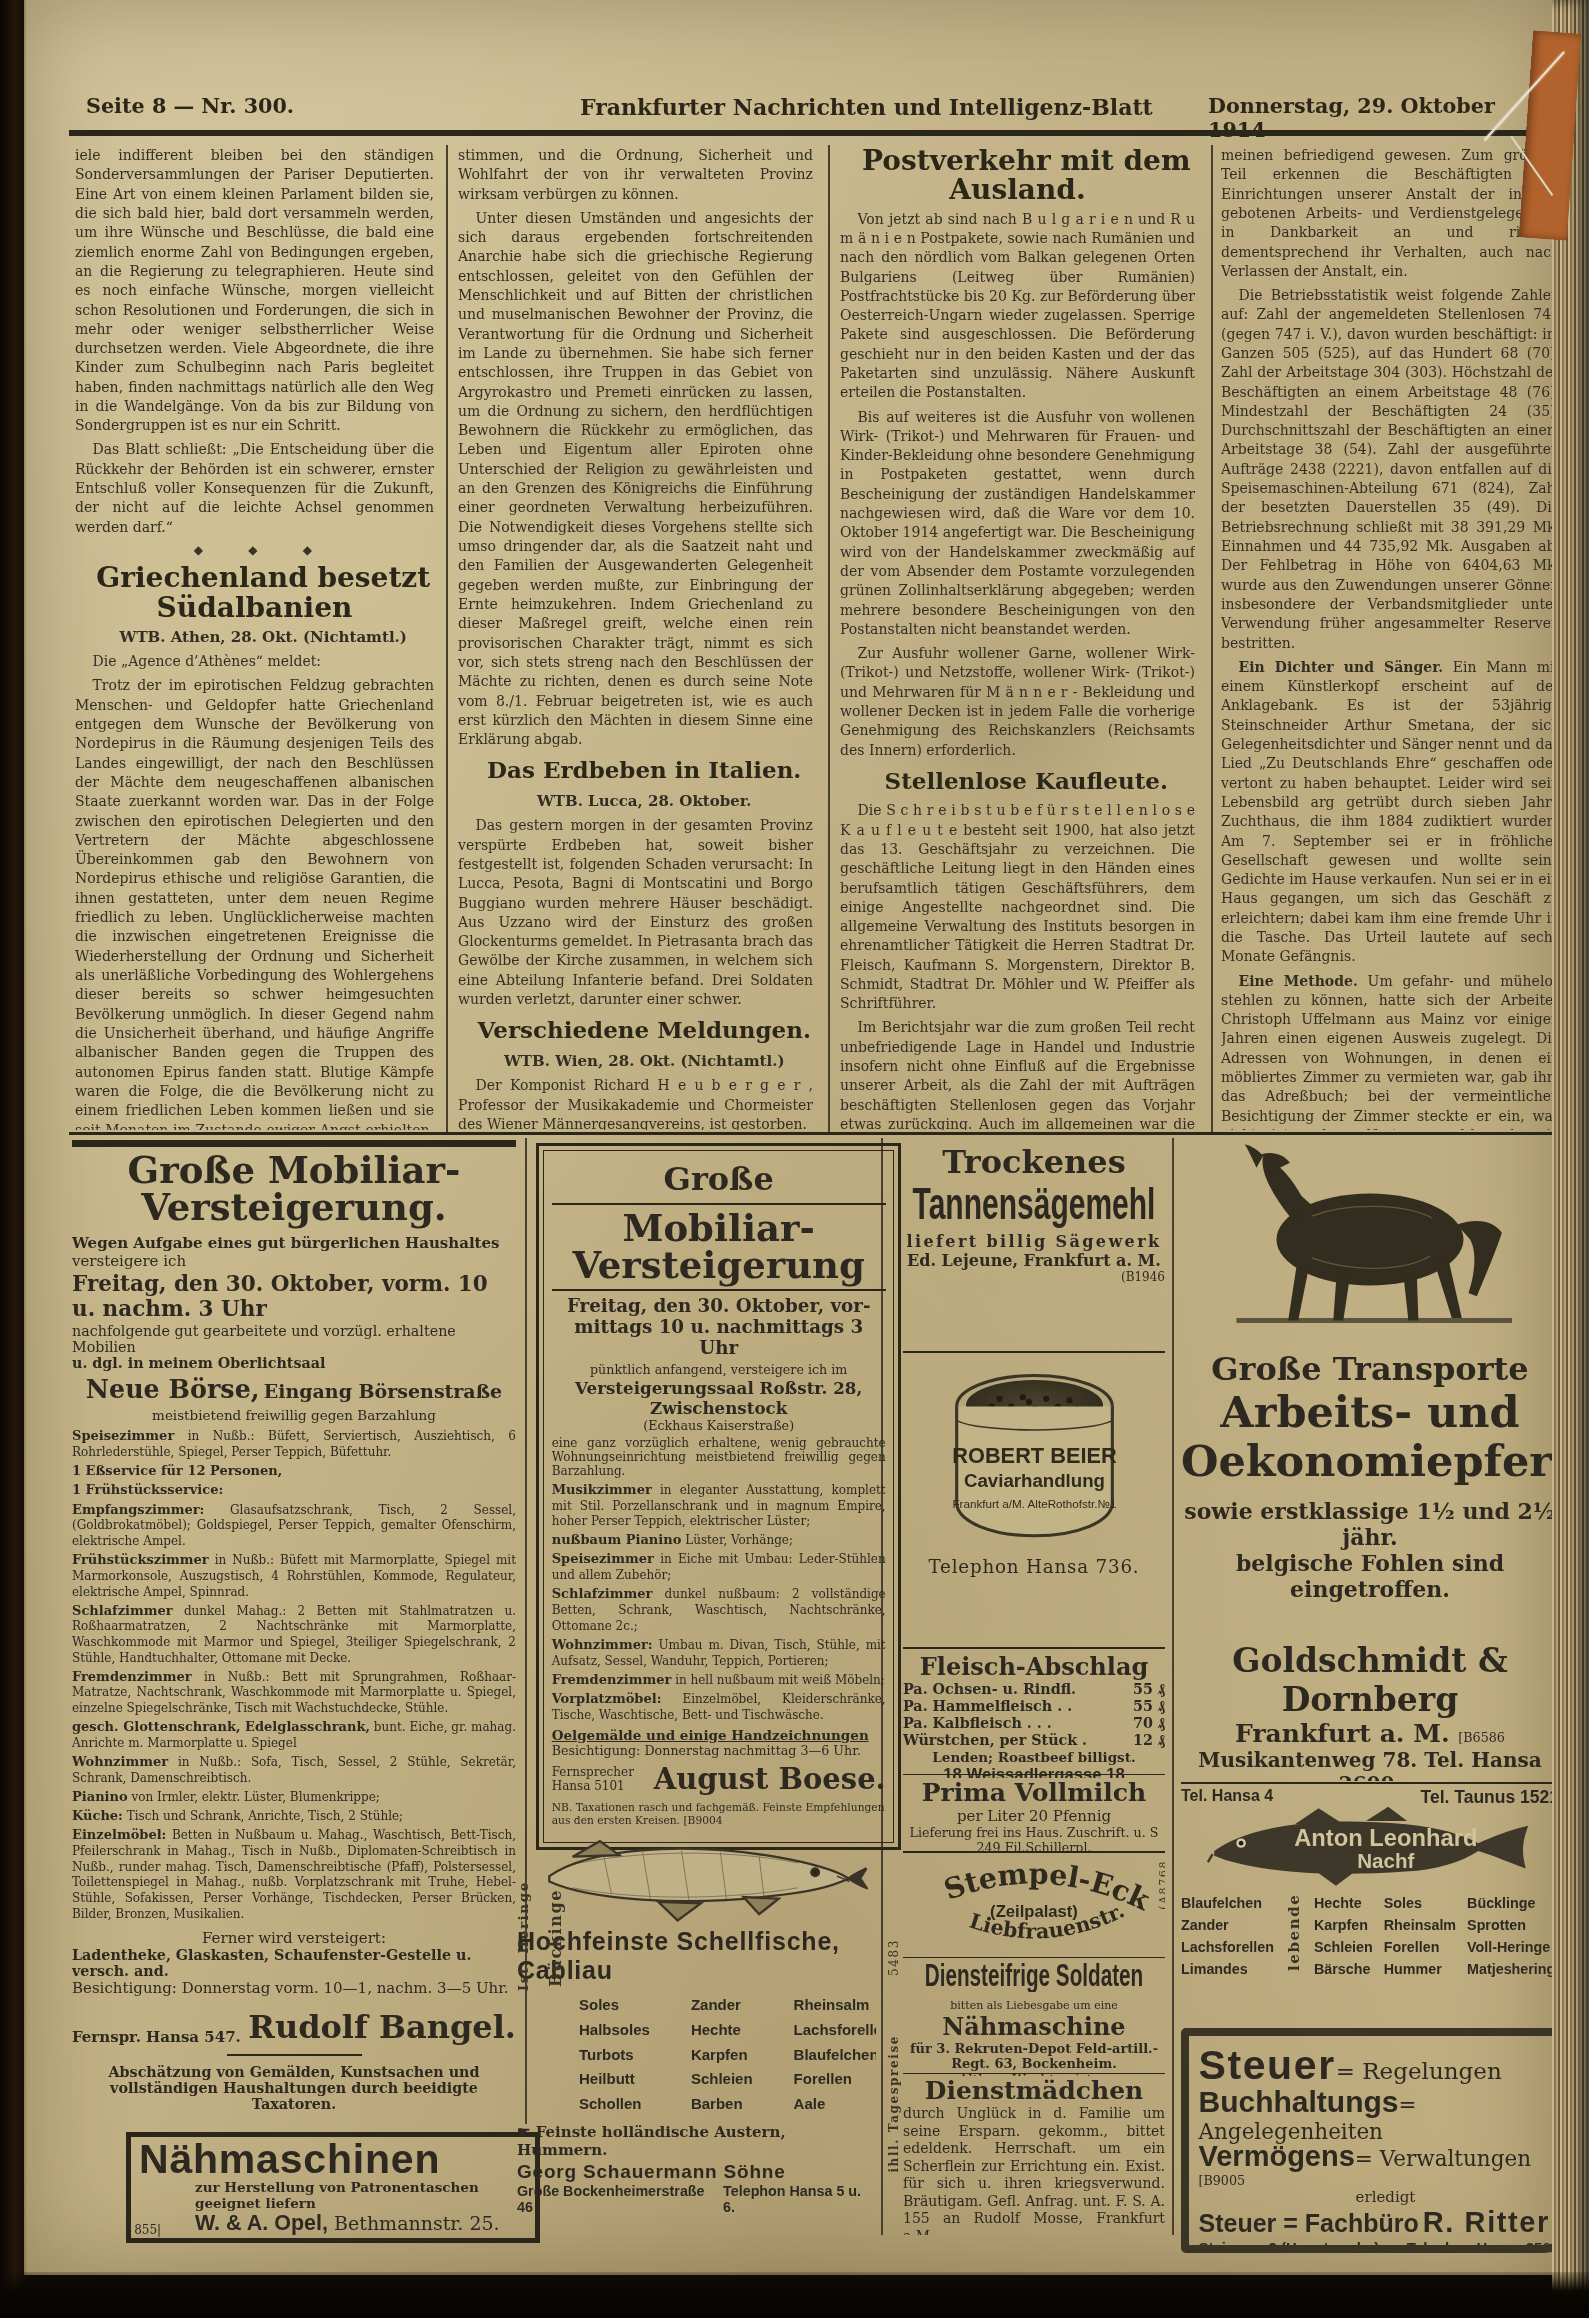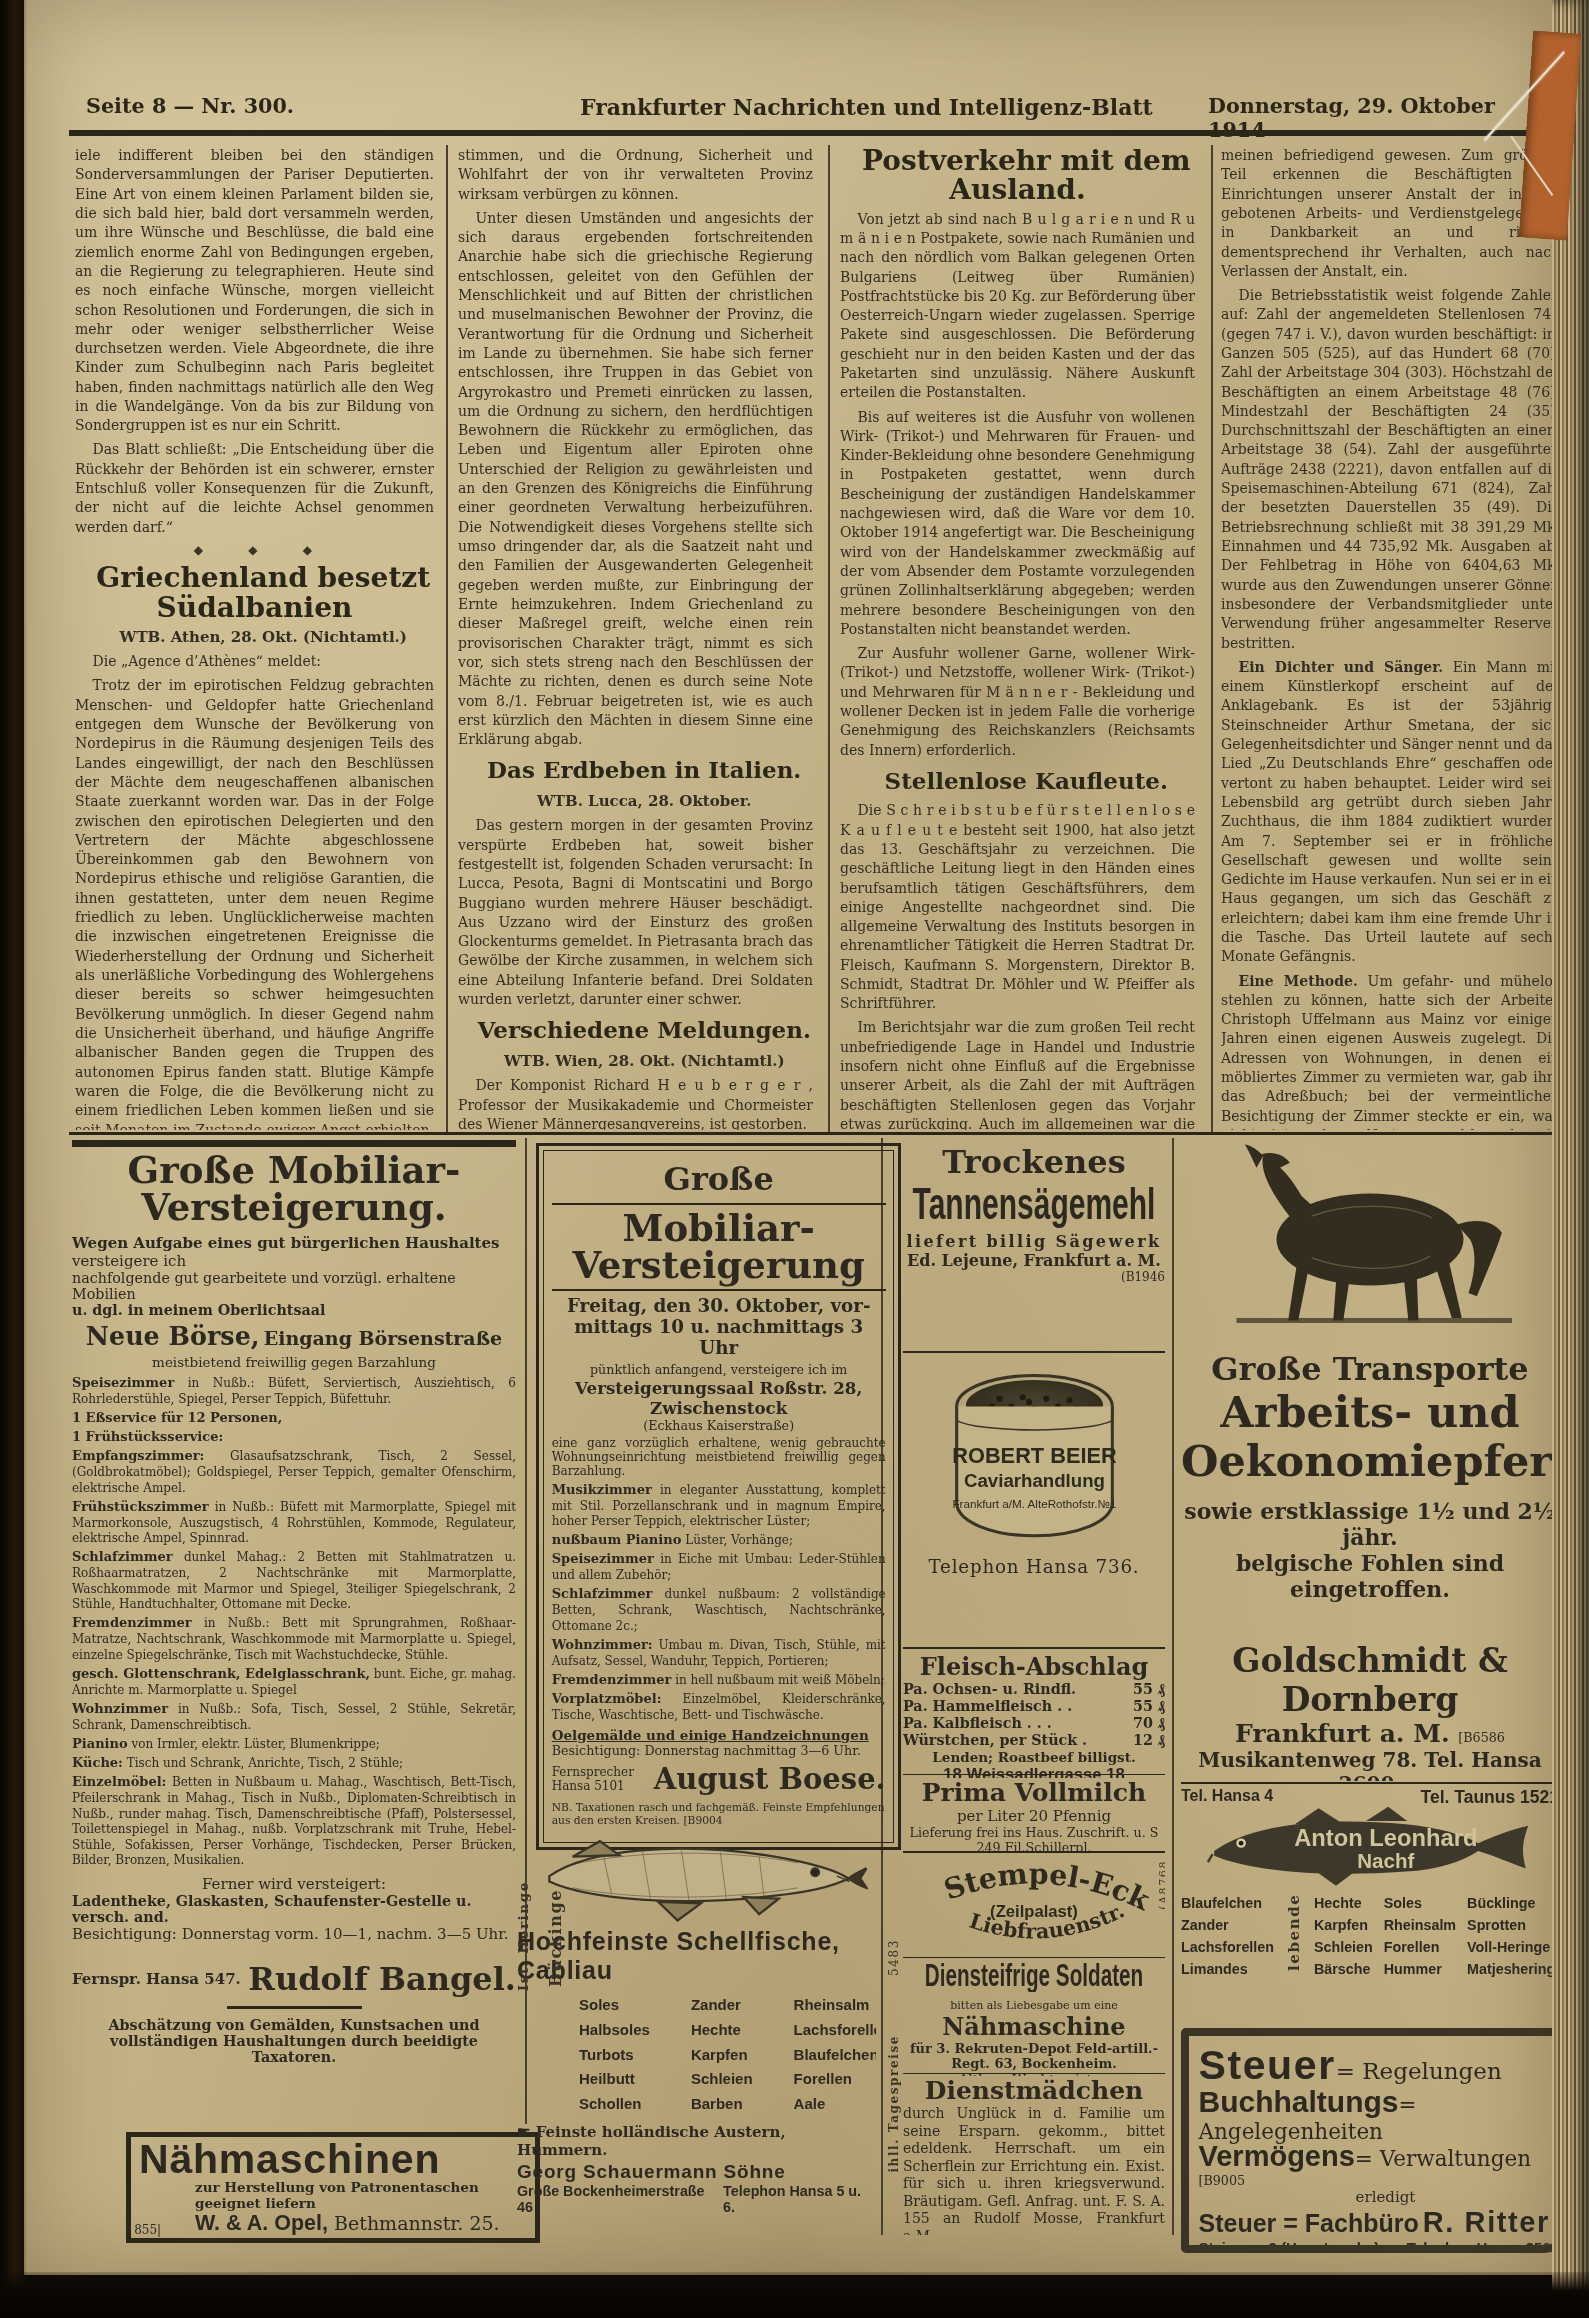--- a/index.html
+++ b/index.html
@@ -110,20 +110,21 @@
   <div class="hrule-ads"></div>
 
   <div class="vrule" style="left:501px;top:1138px;height:986px;"></div>
   <div class="vrule" style="left:857px;top:1138px;height:1097px;"></div>
   <div class="vrule" style="left:1148px;top:1138px;height:1097px;"></div>
 
   <div class="ad" style="left:48px;top:1140px;width:444px;height:982px;border-top:7.2px solid #2b261a;padding-top:4.8px;">
     <div class="frak ctr" style="font-size:37px;line-height:1.0;">Große Mobiliar-Versteigerung.</div>
     <div style="font-size:15px;margin-top:8px;"><b>Wegen Aufgabe eines gut bürgerlichen Haushaltes</b></div>
     <div style="font-size:15px;">versteigere ich</div>
+    <div class="frak" style="font-size:21.5px;margin:1.6px 0;">Freitag, den 30. Oktober, vorm. 10 u. nachm. 3 Uhr</div>
     <div style="font-size:14.3px;"><span>nachfolgende gut gearbeitete und vorzügl. erhaltene Mobilien</span></div>
     <div style="font-size:14.3px;"><b>u. dgl. in meinem Oberlichtsaal</b></div>
     <div class="ctr" style="margin:3.2px 0;"><span class="frak" style="font-size:25.4px;">Neue Börse,</span> <span class="frak" style="font-size:19px;">Eingang Börsenstraße</span></div>
     <div class="ctr" style="font-size:13.5px;">meistbietend freiwillig gegen Barzahlung</div>
     <div style="margin-top:4.8px;">
         <div class="item"><b>Speisezimmer</b><span> in Nußb.: Büfett, Serviertisch, Ausziehtisch, 6 Rohrlederstühle, Spiegel, Perser Teppich, Büfettuhr.</span></div>
         <div class="item"><b>1 Eßservice für 12 Personen,</b><span></span></div>
         <div class="item"><b>1 Frühstücksservice:</b><span></span></div>
         <div class="item"><b>Empfangszimmer:</b><span> Glasaufsatzschrank, Tisch, 2 Sessel, (Goldbrokatmöbel); Goldspiegel, Perser Teppich, gemalter Ofenschirm, elektrische Ampel.</span></div>
         <div class="item"><b>Frühstückszimmer</b><span> in Nußb.: Büfett mit Marmorplatte, Spiegel mit Marmorkonsole, Auszugstisch, 4 Rohrstühlen, Kommode, Regulateur, elektrische Ampel, Spinnrad.</span></div>
@@ -131,21 +132,21 @@
         <div class="item"><b>Fremdenzimmer</b><span> in Nußb.: Bett mit Sprungrahmen, Roßhaar-Matratze, Nachtschrank, Waschkommode mit Marmorplatte u. Spiegel, einzelne Spiegelschränke, Tisch mit Wachstuchdecke, Stühle.</span></div>
         <div class="item"><b>gesch. Glottenschrank, Edelglasschrank,</b><span> bunt. Eiche, gr. mahag. Anrichte m. Marmorplatte u. Spiegel</span></div>
         <div class="item"><b>Wohnzimmer</b><span> in Nußb.: Sofa, Tisch, Sessel, 2 Stühle, Sekretär, Schrank, Damenschreibtisch.</span></div>
         <div class="item"><b>Pianino</b><span> von Irmler, elektr. Lüster, Blumenkrippe;</span></div>
         <div class="item"><b>Küche:</b><span> Tisch und Schrank, Anrichte, Tisch, 2 Stühle;</span></div>
         <div class="item"><b>Einzelmöbel:</b><span> Betten in Nußbaum u. Mahag., Waschtisch, Bett-Tisch, Pfeilerschrank in Mahag., Tisch in Nußb., Diplomaten-Schreibtisch in Nußb., runder mahag. Tisch, Damenschreibtische (Pfaff), Polstersessel, Toilettenspiegel in Mahag., nußb. Vorplatzschrank mit Truhe, Hebel-Stühle, Sofakissen, Perser Vorhänge, Tischdecken, Perser Brücken, Bilder, Bronzen, Musikalien.</span></div>
       </div>
     <div class="ctr" style="font-size:15px;margin-top:6.4px;">Ferner wird versteigert:</div>
     <div class="frak" style="font-size:14.3px;">Ladentheke, Glaskasten, Schaufenster-Gestelle u. versch. and.</div>
     <div style="font-size:15px;">Besichtigung: Donnerstag vorm. 10—1, nachm. 3—5 Uhr.</div>
-    <div style="display:flex;justify-content:space-between;align-items:center;margin-top:17px;">
+    <div style="display:flex;justify-content:space-between;align-items:flex-end;margin-top:11px;">
       <span class="frak" style="font-size:15px;">Fernspr. Hansa 547.</span>
       <span class="frak" style="font-size:32px;">Rudolf Bangel.</span>
     </div>
     <div style="width:135px;height:2.4px;background:#2b261a;margin:8px auto;"></div>
     <div class="frak ctr" style="font-size:14.3px;"><span>Abschätzung von Gemälden, Kunstsachen und vollständigen Haushaltungen durch beeidigte Taxatoren.</span> </div>
   </div>
 
   <div class="ad" style="left:102px;top:2132px;width:388px;height:95px;border:5.6px solid #2b261a;padding:3.2px 8px;">
     <div class="grot" style="font-size:41px;line-height:.95;letter-spacing:0.8px;">Nähmaschinen</div>
     <div style="font-size:13.5px;font-weight:bold;margin-left:56px;">zur Herstellung von Patronentaschen geeignet liefern</div>

